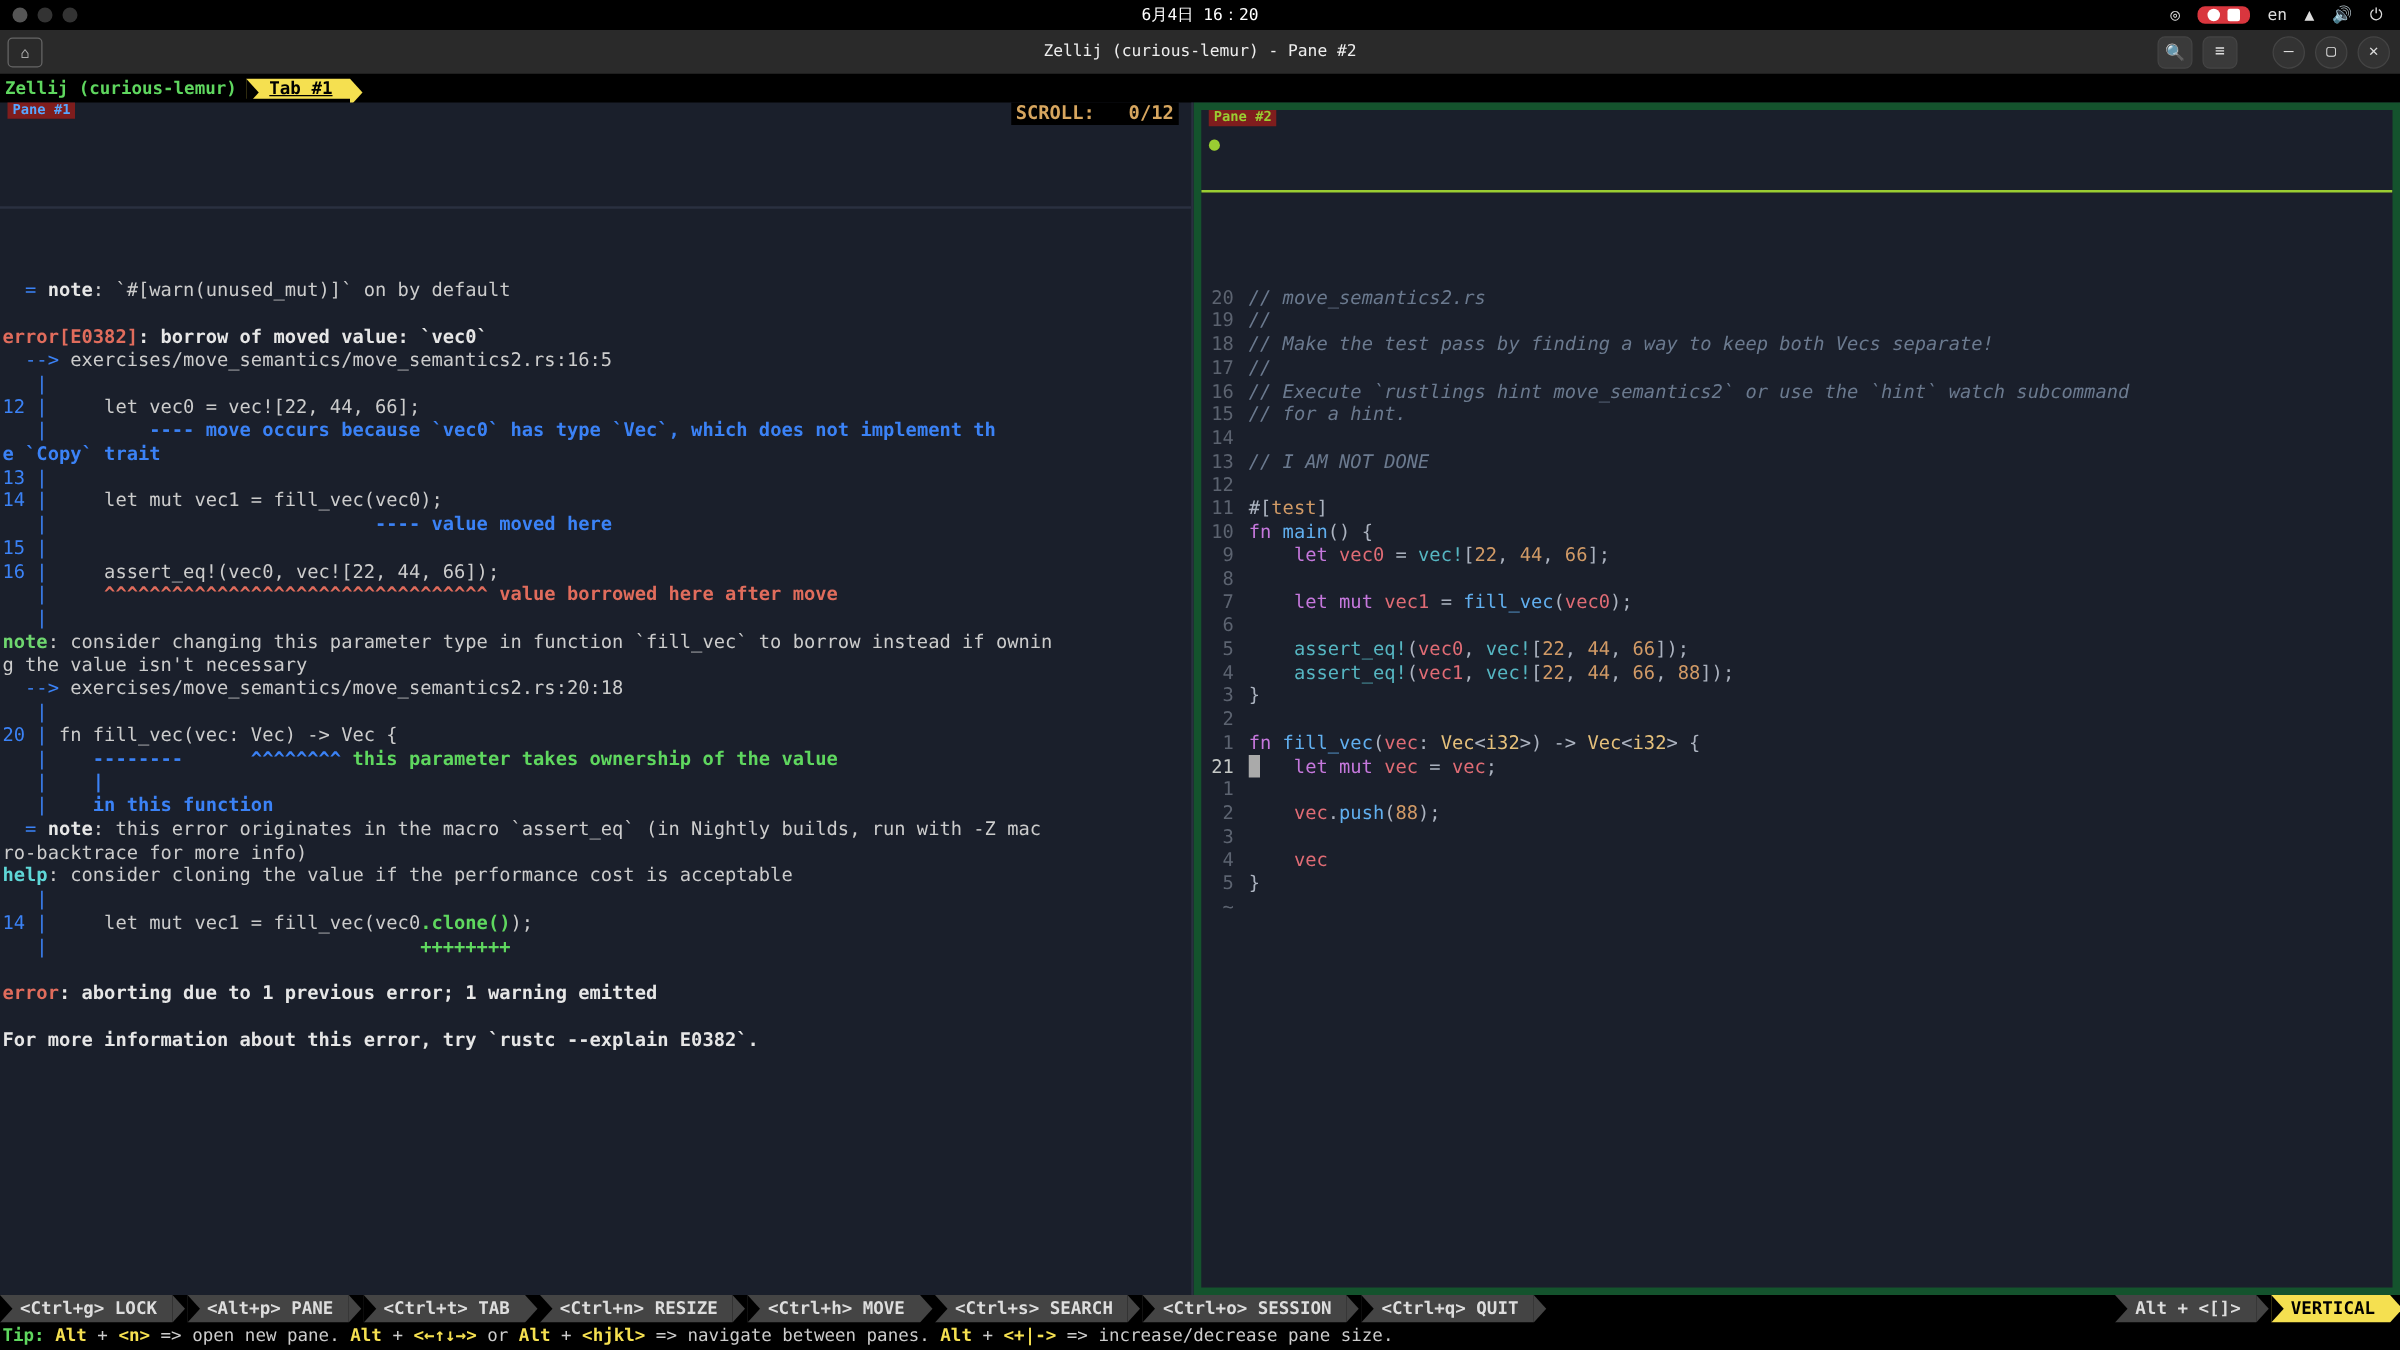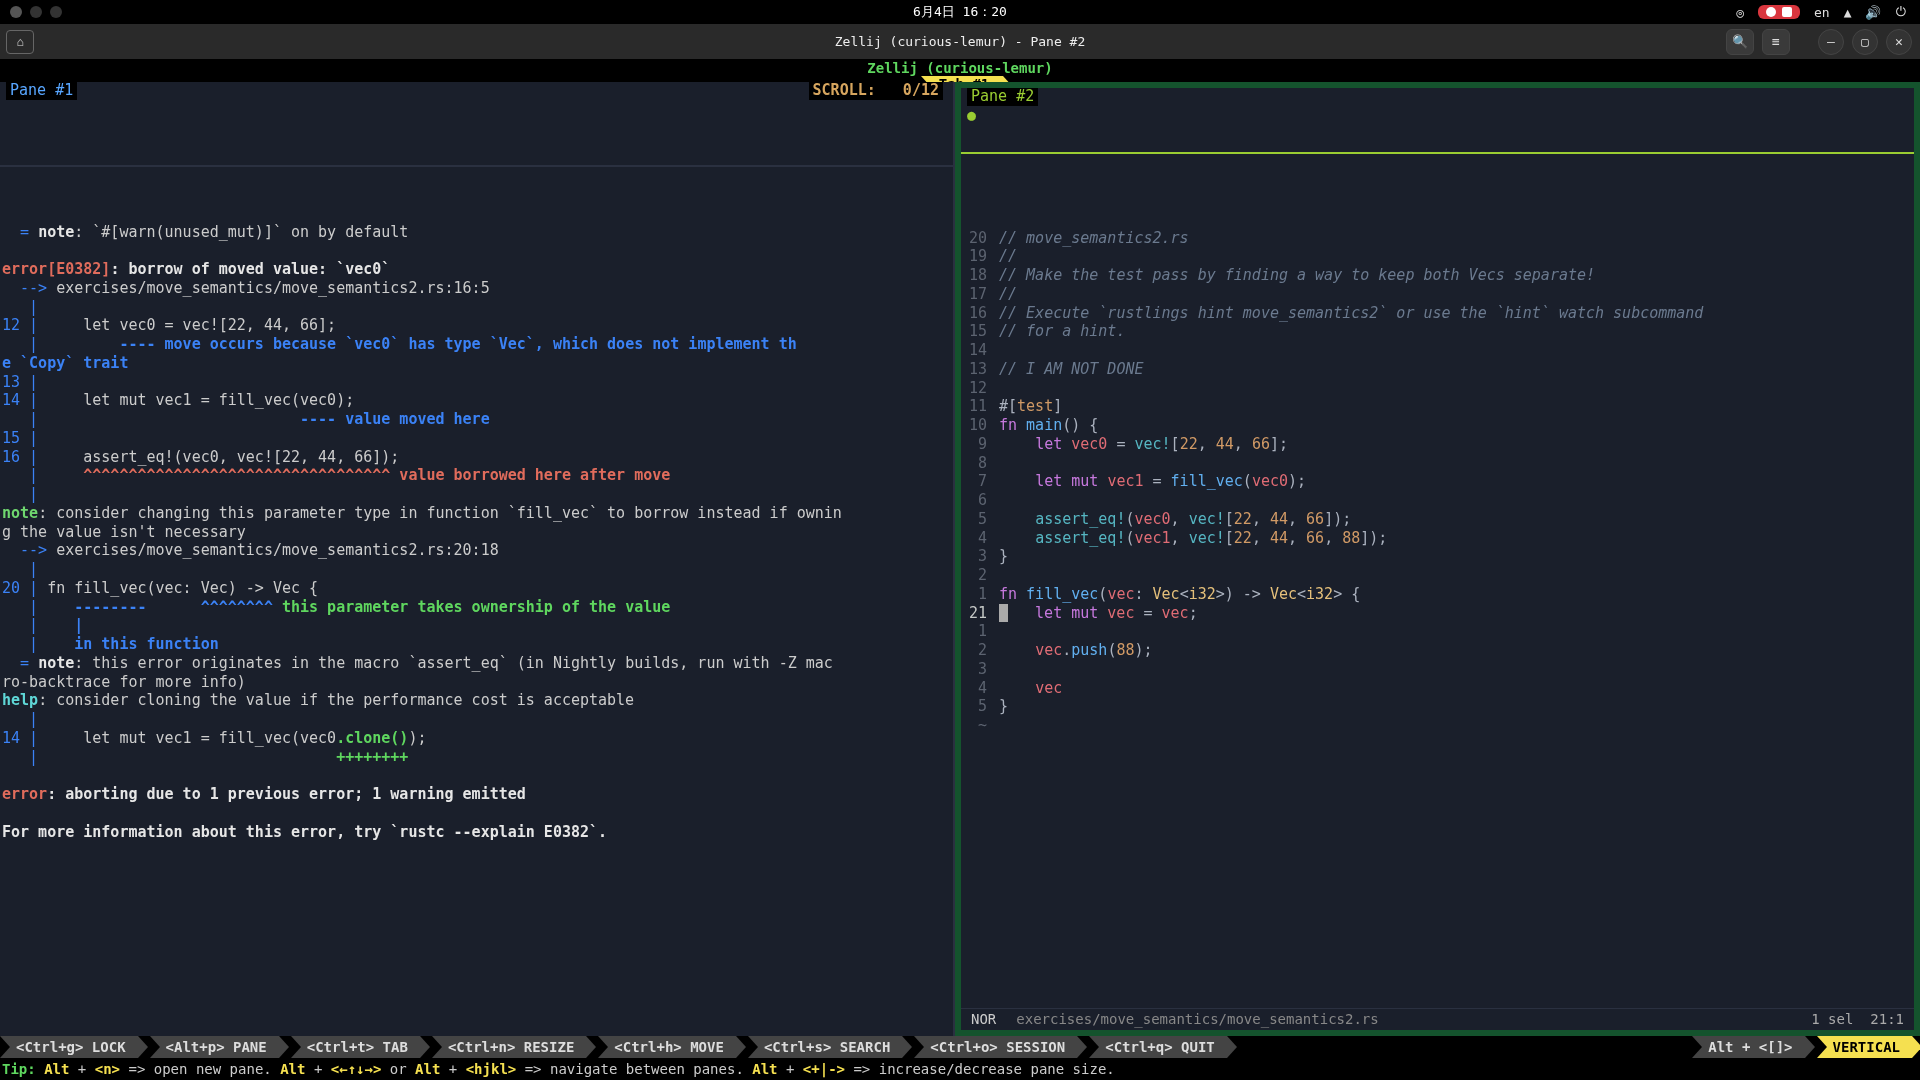--- a/index.html
+++ b/index.html
@@ -18,32 +18,32 @@
 
 .titlebar { height:36px; background:#2a2a2a; display:flex; align-items:center; position:relative; border-bottom:1px solid #000;}
 .titlebar .left-ico { width:28px; height:24px; margin-left:6px; border:1px solid #666; border-radius:4px; display:flex; align-items:center; justify-content:center; color:#aaa; font-size:12px;}
 .titlebar .title { position:absolute; left:50%; transform:translateX(-50%); color:#eee; font-size:13px;}
 .titlebar .right-btns { margin-left:auto; display:flex; gap:8px; padding-right:8px; align-items:center;}
 .winbtn { width:28px; height:26px; border-radius:6px; background:#3a3a3a; color:#ddd; display:flex; align-items:center; justify-content:center; font-size:13px; border:1px solid #444;}
 .winbtn.round { border-radius:50%; width:26px; height:26px; background:#333;}
 .winbtn.round.gap { margin-left:20px; }
 
 
-.tabbar { height:22px; background:#000; display:flex; align-items:center; font-weight:bold;flex-direction:column; }
+.tabbar { height:22px; background:#000; display:flex; align-items:center; font-weight:bold; }
 .tabbar .session { color:#5fd75f; padding:0 4px; }
 .tabbar .tab { background:#f5e050; color:#000; position:relative; padding:0 14px 0 18px; margin-left:4px;text-decoration:underline;}
 .tabbar .tab::before { content:''; position:absolute; left:0; top:0; border-top:11px solid transparent; border-bottom:11px solid transparent; border-left:10px solid #000;}
 .tabbar .tab::after { content:''; position:absolute; right:-10px; top:0; border-top:11px solid transparent; border-bottom:11px solid transparent; border-left:10px solid #f5e050;}
 
 
 .panes { display:flex; height:calc(1080px - 24px - 36px - 22px - 22px - 22px); }
 .pane { flex:1; position:relative; background:#1a1f2b; white-space:pre; font-size:15px; line-height:1.25; overflow:hidden;}
 .pane.left { border-right:2px solid #2a3040; }
 .pane.right { border:6px solid #14532d; }
-.pane-label { position:absolute; left:6px; top:-1px; background:#000000; color:#58a6ff; font-weight:normal; padding:0 4px; font-size:15px;}
+.pane-label { position:absolute; left:6px; top:-1px; background:#7f1d1d; color:#58a6ff; font-weight:bold; padding:0 4px; font-size:11px;}
 .pane-label.active { color:#9acd32;}
 .pane-header-line { border-top:2px solid #2a3040; margin-top:8px;}
 .pane.right .pane-header-line { border-color:#9acd32;}
 .scroll-ind { position:absolute; right:10px; top:-1px; background:#000; color:#d7a65f; font-weight:bold; font-size:15px; padding:0 4px;}
 
 .pane-body { padding:18px 6px 4px 2px; overflow:hidden; }
 
 
 .gut { color:#3b82f6; }
 .kw-err { color:#e06c5c; font-weight:bold;}
@@ -134,25 +134,20 @@
     <span class="scroll-ind">SCROLL:   0/12</span>
     <div class="pane-header-line"></div>
     <div class="pane-body" id="left-body"><div><span class="gut">  = </span><span class="white">note</span><span>: `#[warn(unused_mut)]` on by default</span></div><div>&nbsp;</div><div><span class="kw-err">error</span><span class="kw-errcode">[E0382]</span><span class="white">: borrow of moved value: `vec0`</span></div><div><span class="gut">  --&gt; </span><span>exercises/move_semantics/move_semantics2.rs:16:5</span></div><div><span class="gut">   |</span></div><div><span class="gut">12 |</span><span>     let vec0 = vec![22, 44, 66];</span></div><div><span class="gut">   |</span><span class="hl-blue">         ---- </span><span class="hl-blue">move occurs because `vec0` has type `Vec<i32>`, which does not implement th</i32></span></div><div><span class="hl-blue">e `Copy` trait</span></div><div><span class="gut">13 |</span></div><div><span class="gut">14 |</span><span>     let mut vec1 = fill_vec(vec0);</span></div><div><span class="gut">   |</span><span class="hl-blue">                             ---- </span><span class="hl-blue">value moved here</span></div><div><span class="gut">15 |</span></div><div><span class="gut">16 |</span><span>     assert_eq!(vec0, vec![22, 44, 66]);</span></div><div><span class="gut">   |</span><span class="hl-red">     ^^^^^^^^^^^^^^^^^^^^^^^^^^^^^^^^^^ </span><span class="hl-red">value borrowed here after move</span></div><div><span class="gut">   |</span></div><div><span class="kw-note">note</span><span>: consider changing this parameter type in function `fill_vec` to borrow instead if ownin</span></div><div><span>g the value isn't necessary</span></div><div><span class="gut">  --&gt; </span><span>exercises/move_semantics/move_semantics2.rs:20:18</span></div><div><span class="gut">   |</span></div><div><span class="gut">20 |</span><span> fn fill_vec(vec: Vec<i32>) -&gt; Vec<i32> {</i32></i32></span></div><div><span class="gut">   |</span><span class="hl-blue">    --------      ^^^^^^^^ </span><span class="hl-green">this parameter takes ownership of the value</span></div><div><span class="gut">   |</span><span class="hl-blue">    |</span></div><div><span class="gut">   |</span><span class="hl-blue">    in this function</span></div><div><span class="gut">  = </span><span class="white">note</span><span>: this error originates in the macro `assert_eq` (in Nightly builds, run with -Z mac</span></div><div><span>ro-backtrace for more info)</span></div><div><span class="kw-help">help</span><span>: consider cloning the value if the performance cost is acceptable</span></div><div><span class="gut">   |</span></div><div><span class="gut">14 |</span><span>     let mut vec1 = fill_vec(vec0</span><span class="hl-green">.clone()</span><span>);</span></div><div><span class="gut">   |</span><span class="hl-green">                                 ++++++++</span></div><div>&nbsp;</div><div><span class="kw-err">error</span><span class="white">: aborting due to 1 previous error; 1 warning emitted</span></div><div>&nbsp;</div><div><span class="white">For more information about this error, try `rustc --explain E0382`.</span></div></div>
   </div>
 
   <div class="pane right">
     <span class="pane-label active">Pane #2</span>
     <div class="pane-header-line"></div>
     <span class="gutter-dot" style="top:18px;">●</span>
     <div class="pane-body" id="right-body"><div><span class="ln">20</span><span class="cm-comment">// move_semantics2.rs</span></div><div><span class="ln">19</span><span class="cm-comment">//</span></div><div><span class="ln">18</span><span class="cm-comment">// Make the test pass by finding a way to keep both Vecs separate!</span></div><div><span class="ln">17</span><span class="cm-comment">//</span></div><div><span class="ln">16</span><span class="cm-comment">// Execute `rustlings hint move_semantics2` or use the `hint` watch subcommand</span></div><div><span class="ln">15</span><span class="cm-comment">// for a hint.</span></div><div><span class="ln">14</span><span class=""></span></div><div><span class="ln">13</span><span class="cm-comment">// I AM NOT DONE</span></div><div><span class="ln">12</span><span class=""></span></div><div><span class="ln">11</span><span class="cm-punc">#[</span><span class="cm-attr">test</span><span class="cm-punc">]</span></div><div><span class="ln">10</span><span class="cm-key">fn</span> <span class="cm-fn">main</span><span class="cm-punc">() {</span></div><div><span class="ln">9</span>    <span class="cm-key">let</span> <span class="cm-id">vec0</span> <span class="cm-punc">=</span> <span class="cm-mac">vec!</span><span class="cm-punc">[</span><span class="cm-num">22</span><span class="cm-punc">, </span><span class="cm-num">44</span><span class="cm-punc">, </span><span class="cm-num">66</span><span class="cm-punc">];</span></div><div><span class="ln">8</span><span class=""></span></div><div><span class="ln">7</span>    <span class="cm-key">let</span> <span class="cm-key">mut</span> <span class="cm-id">vec1</span> <span class="cm-punc">=</span> <span class="cm-fn">fill_vec</span><span class="cm-punc">(</span><span class="cm-id">vec0</span><span class="cm-punc">);</span></div><div><span class="ln">6</span><span class=""></span></div><div><span class="ln">5</span>    <span class="cm-mac">assert_eq!</span><span class="cm-punc">(</span><span class="cm-id">vec0</span><span class="cm-punc">, </span><span class="cm-mac">vec!</span><span class="cm-punc">[</span><span class="cm-num">22</span><span class="cm-punc">, </span><span class="cm-num">44</span><span class="cm-punc">, </span><span class="cm-num">66</span><span class="cm-punc">]);</span></div><div><span class="ln">4</span>    <span class="cm-mac">assert_eq!</span><span class="cm-punc">(</span><span class="cm-id">vec1</span><span class="cm-punc">, </span><span class="cm-mac">vec!</span><span class="cm-punc">[</span><span class="cm-num">22</span><span class="cm-punc">, </span><span class="cm-num">44</span><span class="cm-punc">, </span><span class="cm-num">66</span><span class="cm-punc">, </span><span class="cm-num">88</span><span class="cm-punc">]);</span></div><div><span class="ln">3</span><span class="cm-punc">}</span></div><div><span class="ln">2</span><span class=""></span></div><div><span class="ln">1</span><span class="cm-key">fn</span> <span class="cm-fn">fill_vec</span><span class="cm-punc">(</span><span class="cm-id">vec</span><span class="cm-punc">: </span><span class="cm-type">Vec</span><span class="cm-punc">&lt;</span><span class="cm-type">i32</span><span class="cm-punc">&gt;) -&gt; </span><span class="cm-type">Vec</span><span class="cm-punc">&lt;</span><span class="cm-type">i32</span><span class="cm-punc">&gt; {</span></div><div><span class="ln cur">21</span><span class="cursor-block">&nbsp;</span>   <span class="cm-key">let</span> <span class="cm-key">mut</span> <span class="cm-id">vec</span> <span class="cm-punc">=</span> <span class="cm-id">vec</span><span class="cm-punc">;</span></div><div><span class="ln">1</span><span class=""></span></div><div><span class="ln">2</span>    <span class="cm-id">vec</span><span class="cm-punc">.</span><span class="cm-fn">push</span><span class="cm-punc">(</span><span class="cm-num">88</span><span class="cm-punc">);</span></div><div><span class="ln">3</span><span class=""></span></div><div><span class="ln">4</span>    <span class="cm-id">vec</span></div><div><span class="ln">5</span><span class="cm-punc">}</span></div><div><span class="ln dim">~</span><span class="dim"></span></div></div>
-    <div class="status">
-      <span class="mode">NOR</span>
-      <span>exercises/move_semantics/move_semantics2.rs</span>
-      <span class="right"><span>1 sel</span>&nbsp;&nbsp;<span>21:1</span></span>
-    </div>
   </div>
 </div>
 
 <div class="keybar">
   <span class="chip"><span>&lt;Ctrl+g&gt; LOCK</span></span>
   <span class="chip"><span>&lt;Alt+p&gt; PANE</span></span>
   <span class="chip"><span>&lt;Ctrl+t&gt; TAB</span></span>
   <span class="chip"><span>&lt;Ctrl+n&gt; RESIZE</span></span>
   <span class="chip"><span>&lt;Ctrl+h&gt; MOVE</span></span>
   <span class="chip"><span>&lt;Ctrl+s&gt; SEARCH</span></span>

